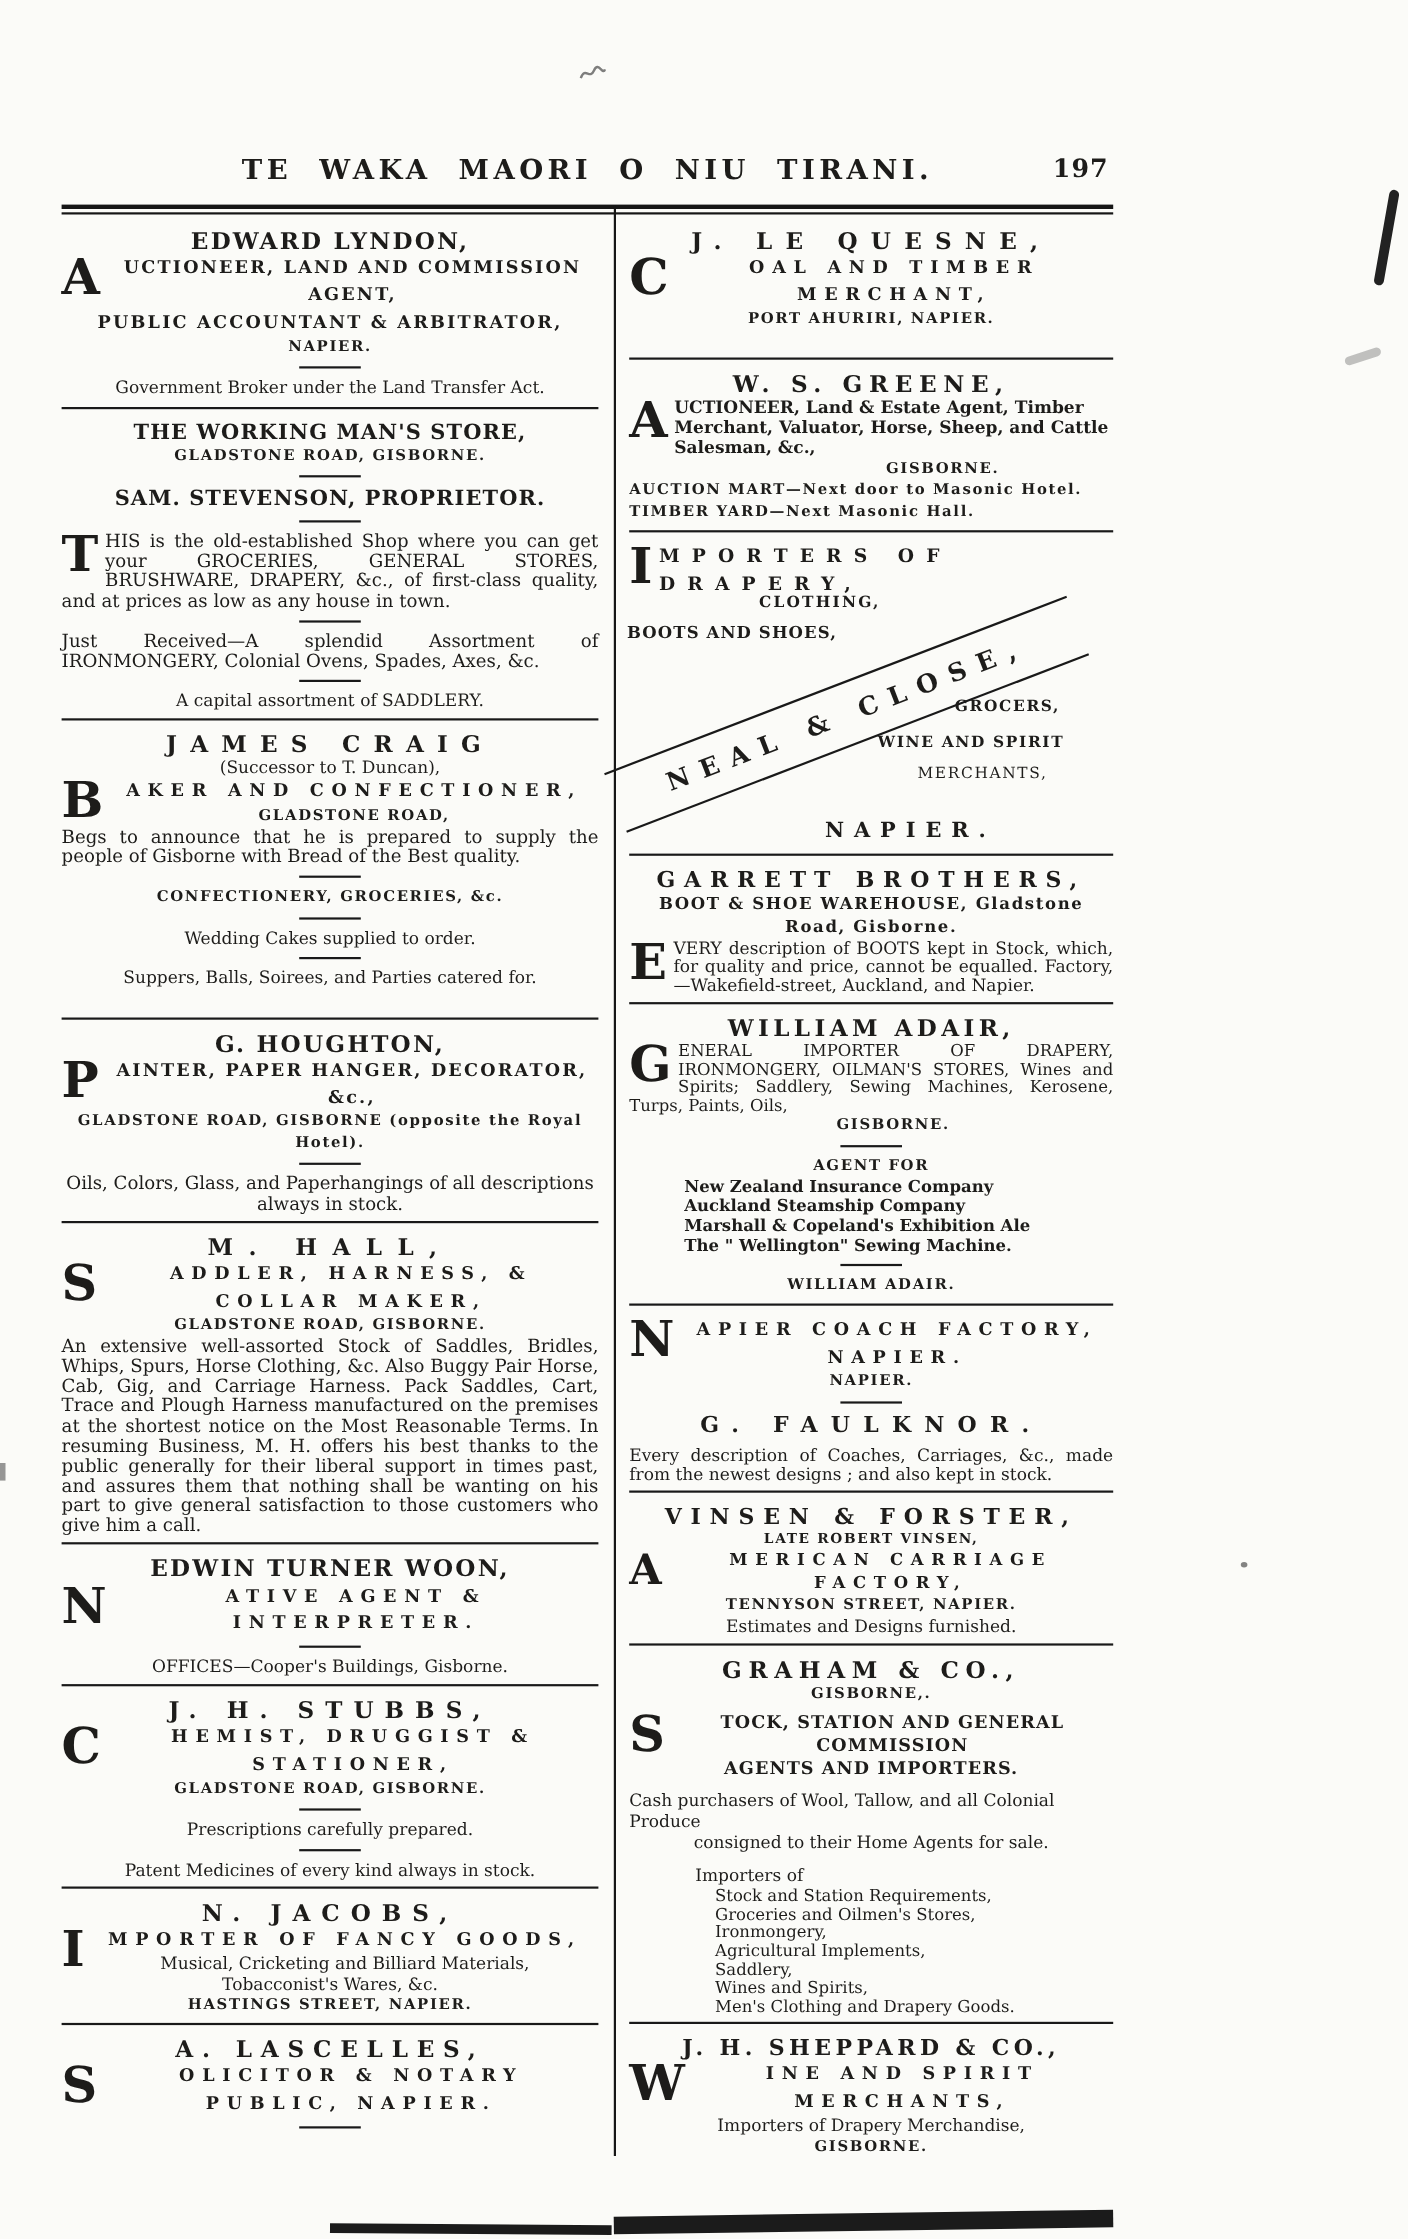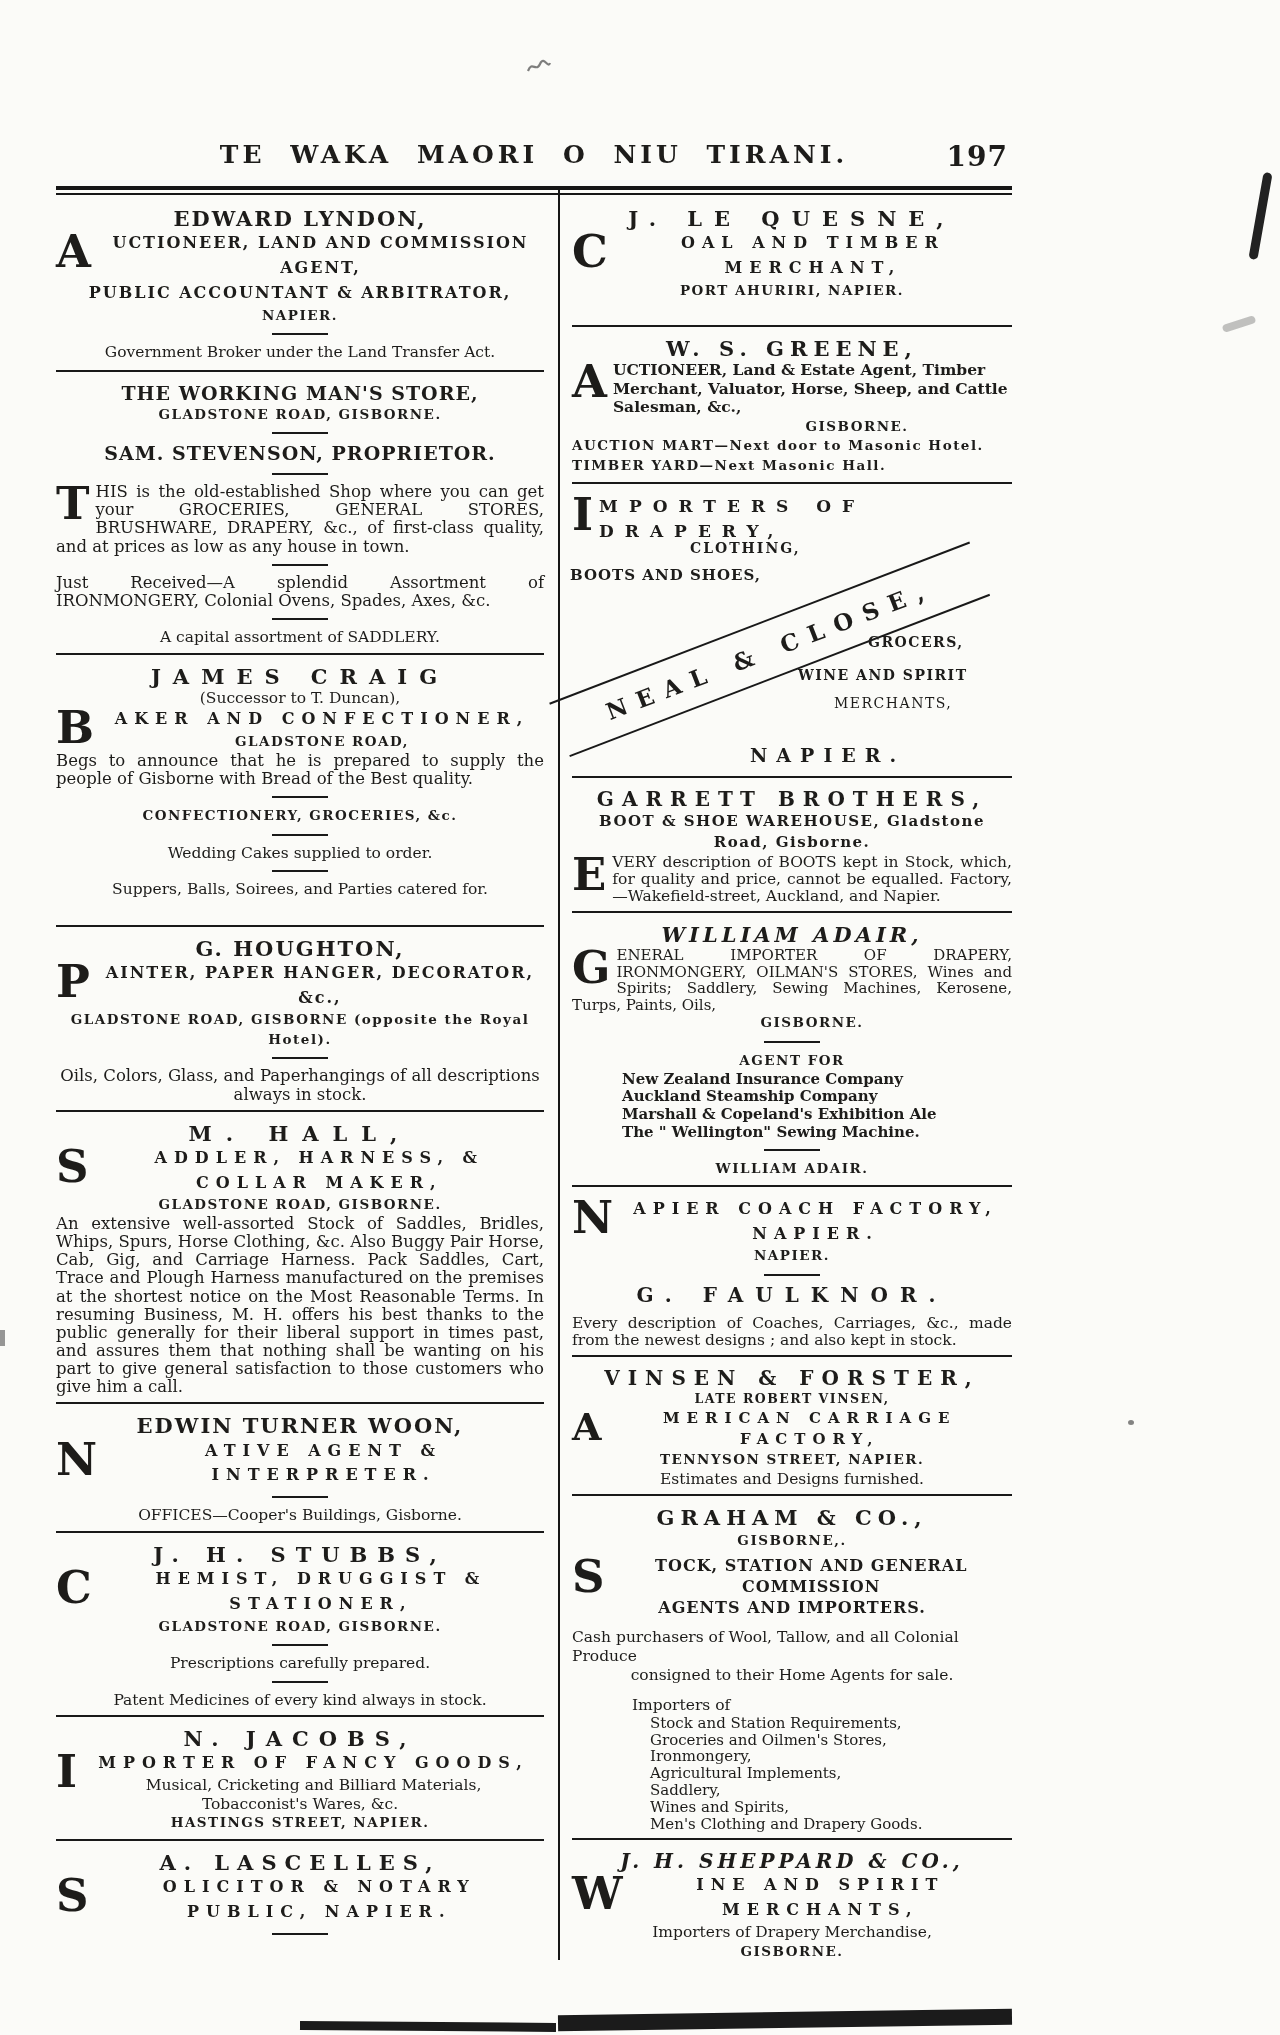--- a/index.html
+++ b/index.html
@@ -3,35 +3,35 @@
 <meta charset="utf-8">
 <style>
   html,body{margin:0;padding:0;background:#fbfbf8;}
   #canvas{position:relative;width:1280px;height:2035px;overflow:hidden;
           font-family:"DejaVu Serif","Liberation Serif",serif;color:#1d1c1a;}
   .sheet{position:absolute;left:56px;top:100px;width:956px;}
   
   .sheet-header{position:relative;height:86px;}
   .masthead{padding-top:40px;text-align:center;font-weight:bold;font-size:25px;
             letter-spacing:4px;word-spacing:12px;}
-  .pageno{position:absolute;right:4px;top:40px;font-weight:bold;font-size:28px;letter-spacing:1px;}
+  .pageno{position:absolute;right:4px;top:40px;font-weight:bold;font-size:23px;letter-spacing:1px;}
   .ornament{position:absolute;left:470px;top:-42px;opacity:.75;}
   .dblrule{height:3px;border-top:4px solid #161616;border-bottom:2px solid #161616;}
   
   .columns{display:flex;margin-top:2px;}
   .col-left{width:500px;padding-right:12px;box-sizing:border-box;}
   .col-spacer{width:16px;}
   .col-right{width:440px;}
   .vdivider{position:absolute;left:502px;top:88px;width:2px;height:1772px;background:#161616;}
   
   .ad{box-sizing:border-box;border-bottom:2px solid #191919;padding:10px 0 6px;}
   .ad.last{border-bottom:none;}
   .h1{font-weight:bold;font-size:21px;line-height:1.15;text-align:center;letter-spacing:2px;}
   .h2{font-weight:bold;font-size:19px;line-height:1.2;text-align:center;letter-spacing:1px;}
-  .ls4{letter-spacing:4px;font-style:italic;}.ls6{letter-spacing:6px;}.ls8{letter-spacing:8px;}
+  .ls4{letter-spacing:4px;}.ls6{letter-spacing:6px;}.ls8{letter-spacing:8px;}
   .ls10{letter-spacing:10px;}.ls12{letter-spacing:12px;}.ls14{letter-spacing:14px;}
   .dcgroup{display:flow-root;}
   .dc{float:left;font-weight:bold;font-size:45px;line-height:.82;margin:3px 6px 0 0;}
   .cap{font-weight:bold;font-size:16px;line-height:1.55;text-align:center;letter-spacing:2px;}
   .capw{font-weight:bold;font-size:16px;line-height:1.55;text-align:center;letter-spacing:7px;}
   .sc{font-weight:bold;font-size:13.5px;line-height:1.45;text-align:center;letter-spacing:1.5px;}
   .note{font-size:15.5px;line-height:1.2;text-align:center;}
   .body{font-size:16.5px;line-height:1.1;text-align:justify;}
   .body.tc{text-align:center;}
   .srule{width:56px;height:2px;background:#191919;margin:8px auto;}

